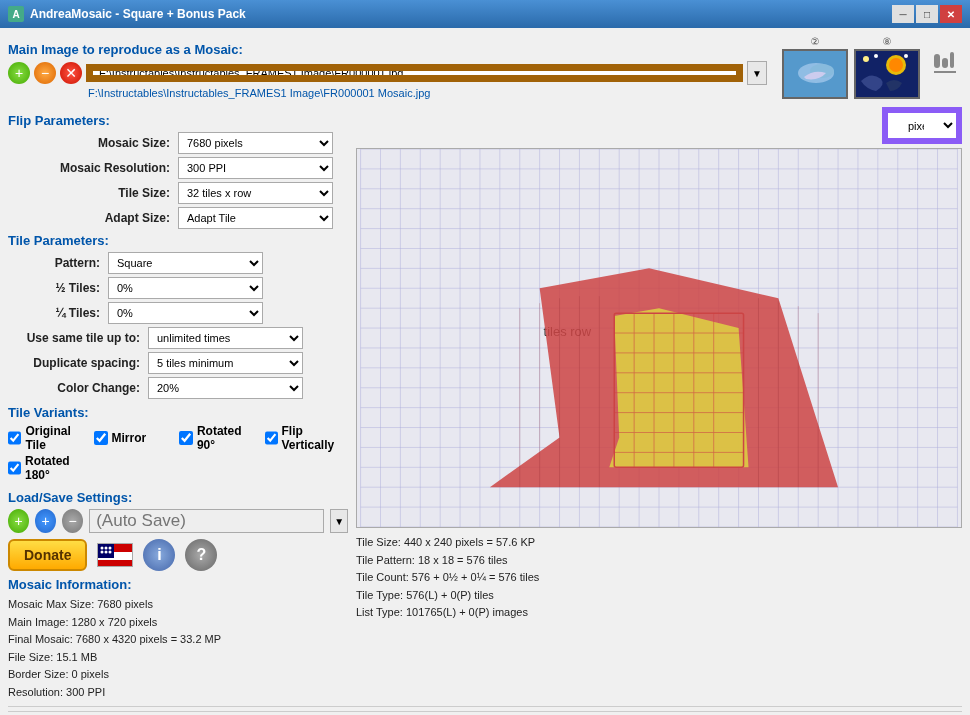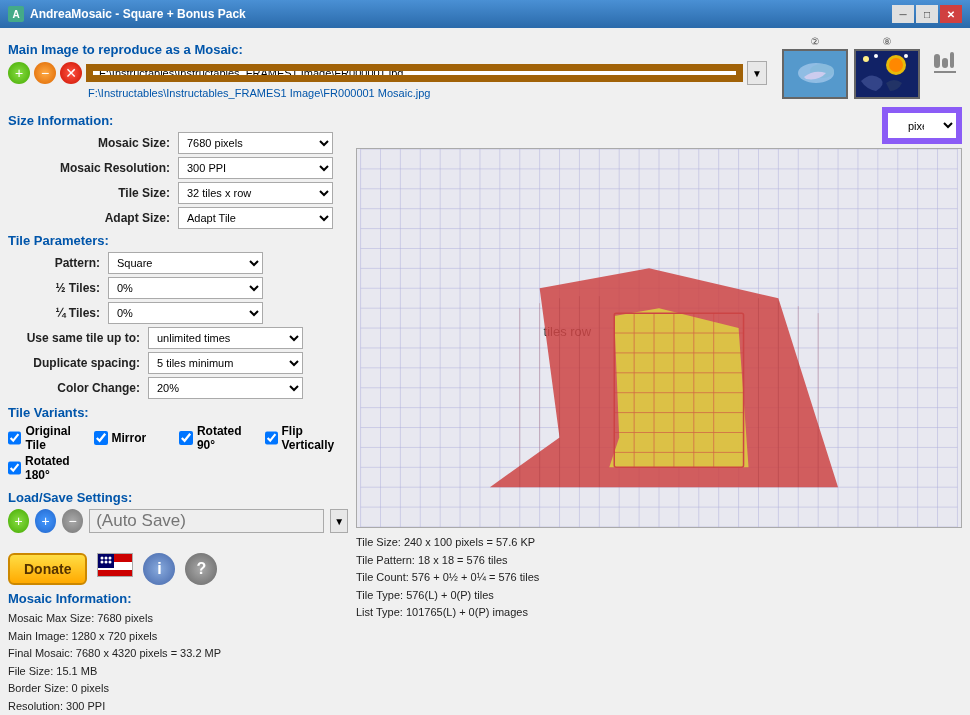--- a/index.html
+++ b/index.html
@@ -69,21 +69,21 @@
     .loadsave-section { margin-top: 8px; }
     .loadsave-row { display: flex; align-items: center; gap: 6px; margin-top: 4px; }
     .round-btn { width: 24px; height: 24px; border-radius: 50%; border: none; cursor: pointer; display: flex; align-items: center; justify-content: center; font-size: 14px; }
     .round-green { background: radial-gradient(circle, #88dd44, #44aa00); color: white; }
     .round-blue { background: radial-gradient(circle, #4499ff, #2266cc); color: white; }
     .round-gray { background: radial-gradient(circle, #aaa, #777); color: white; }
     .autosave-input { flex: 1; height: 24px; border: 1px solid #aaa; font-size: 17px; padding: 2px 6px; background: #eee; color: #666; }
     .autosave-arrow { height: 24px; width: 20px; border: 1px solid #aaa; background: #e8e8e8; cursor: pointer; display: flex; align-items: center; justify-content: center; font-size: 10px; }
     
     
-    .bottom-btns { display: flex; gap: 10px; margin-top: 20px; }
+    .bottom-btns { display: flex; align-items: center; gap: 10px; margin-top: 6px; }
     .donate-btn { background: linear-gradient(to bottom, #ffdd44, #ffaa00); border: 2px solid #cc8800; border-radius: 6px; padding: 6px 14px; font-weight: bold; font-size: 14px; cursor: pointer; color: #553300; }
     .flag-icon { width: 36px; height: 24px; background: linear-gradient(to bottom, #cc0000 33%, white 33%, white 66%, #cc0000 66%); border: 1px solid #aaa; position: relative; overflow: hidden; }
     .info-btn { width: 32px; height: 32px; border-radius: 50%; background: radial-gradient(circle, #88aadd, #4466aa); border: none; color: white; font-size: 16px; font-weight: bold; cursor: pointer; display: flex; align-items: center; justify-content: center; }
     .help-btn { width: 32px; height: 32px; border-radius: 50%; background: radial-gradient(circle, #aaaaaa, #666666); border: none; color: white; font-size: 16px; font-weight: bold; cursor: pointer; display: flex; align-items: center; justify-content: center; }
     
     
     .mosaic-info { margin-top: 4px; }
     .info-cols { display: flex; gap: 20px; }
     .info-col { font-size: 11px; line-height: 1.6; color: #222; }
     
@@ -165,21 +165,21 @@
           <line x1="4" y1="22" x2="26" y2="22" stroke="#888" stroke-width="2"></line>
         </svg>
       </div>
     </div>
   </div>
 
   <div class="content-area">
 
     <div class="left-panel">
 
-      <div class="section-header">Size Information:</div>
+      <div class="section-header">Flip Parameters:</div>
 
       <div class="form-row">
         <div class="form-label form-label-wide">Mosaic Size:</div>
         <select class="form-select select-wide">
           <option>7680 pixels</option>
           <option>3840 pixels</option>
           <option>1920 pixels</option>
         </select>
       </div>
 
@@ -441,21 +441,21 @@
             <line x1="400" y1="150" x2="400" y2="340"></line>
             <line x1="420" y1="153" x2="420" y2="340"></line>
             <line x1="440" y1="158" x2="440" y2="340"></line>
             <line x1="460" y1="165" x2="460" y2="340"></line>
           </g>
         </svg>
       </div>
 
       <div style="display:flex; gap:20px; margin-top:6px;">
         <div class="info-col">
-          <div>Tile Size: 240 x 100 pixels = 57.6 KP</div>
+          <div>Tile Size: 440 x 240 pixels = 57.6 KP</div>
           <div>Tile Pattern: 18 x 18 = 576 tiles</div>
           <div>Tile Count: 576 + 0½ + 0¼ = 576 tiles</div>
           <div>Tile Type: 576(L) + 0(P) tiles</div>
           <div>List Type: 101765(L) + 0(P) images</div>
         </div>
       </div>
     </div>
   </div>
 
   <hr class="hdivider">

